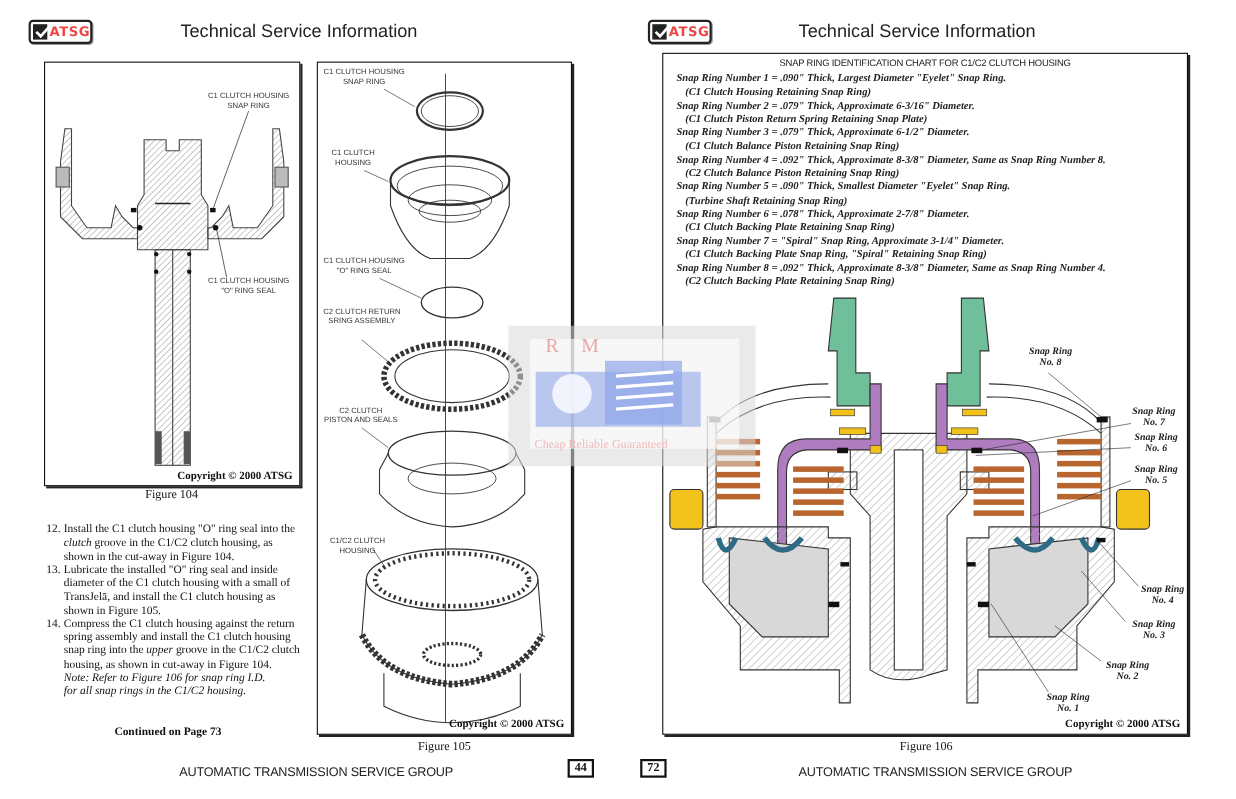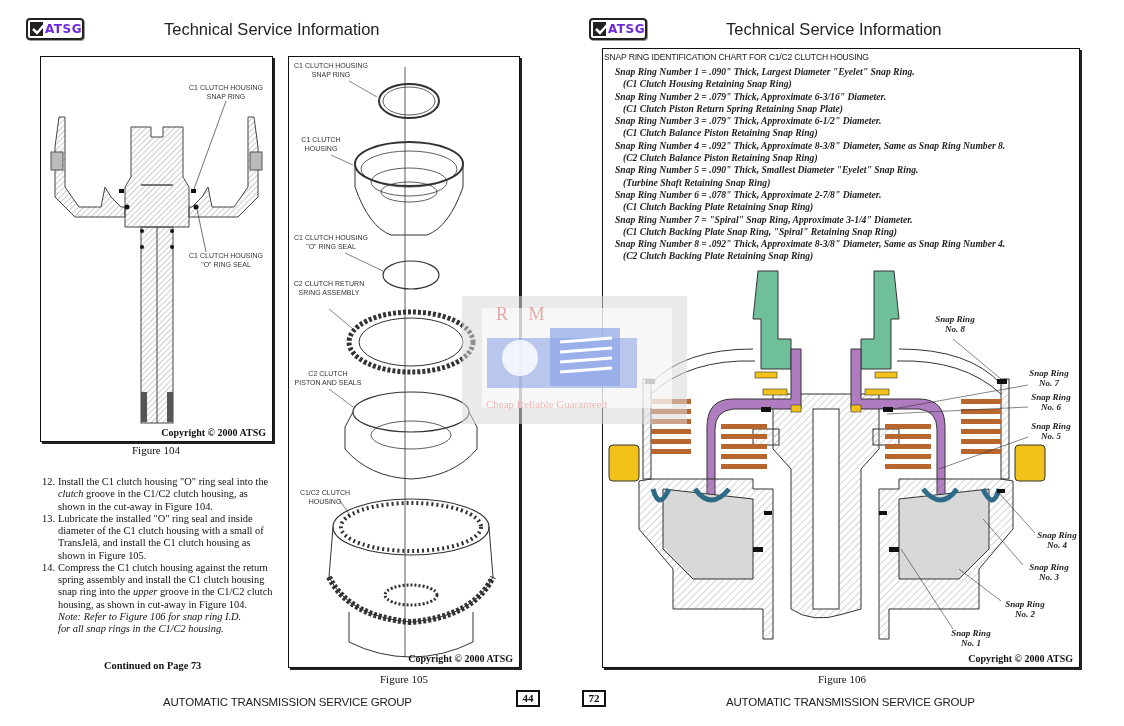--- a/index.html
+++ b/index.html
@@ -3,41 +3,41 @@
 <meta charset="utf-8">
 <style>
   * { box-sizing: border-box; margin: 0; padding: 0; }
   html, body { width: 1124px; height: 726px; background: #ffffff; overflow: hidden; }
   body { position: relative; font-family: "Liberation Serif", serif; color: #111; }
 
   .logo { position: absolute; width: 58px; height: 22px; border: 2px solid #222; border-radius: 4px;
           background: #fff; display: flex; align-items: center; padding-left: 2px; gap: 2px; box-shadow: 1px 1px 0 #999; }
   .logo .chk { width: 18px; height: 14px; background: #222; position: relative; }
   .logo .chk svg { position: absolute; left: 1px; top: 0px; }
-  .logo .txt { font-family: "DejaVu Sans", sans-serif; font-weight: bold; font-size: 12px; letter-spacing: 0.5px; color: #6d28d9; }
+  .logo .txt { font-family: "DejaVu Sans", sans-serif; font-weight: bold; font-size: 12px; letter-spacing: 0.5px; color: #ef4444; }
 
   .hdr-title { position: absolute; font-family: "Liberation Sans", sans-serif; font-size: 16.5px; color: #222; }
 
   .frame { position: absolute; border: 1.5px solid #111; background: #fff; box-shadow: 2px 2px 0 #222; }
   .copyright { position: absolute; right: 6px; bottom: 3px; font-family: "Liberation Serif", serif; font-weight: bold; font-size: 10px; }
   .fig-cap { position: absolute; font-family: "Liberation Serif", serif; font-size: 11px; }
 
   .lbl { position: absolute; font-family: "Liberation Sans", sans-serif; font-size: 7px; color: #333; text-align: center; line-height: 1.25; }
 
   .instructions { position: absolute; left: 42px; top: 476px; width: 232px; font-size: 10.4px; line-height: 1.18; }
   .step { position: relative; padding-left: 16px; text-indent: -16px; }
   .step .num { display: inline-block; width: 16px; text-indent: 0; }
   .note { padding-left: 16px; font-style: italic; font-weight: normal; }
   .continued { position: absolute; left: 104px; top: 660px; font-weight: bold; font-size: 10.4px; }
 
   .footer { position: absolute; top: 696px; font-family: "Liberation Sans", sans-serif; font-size: 11.5px; color: #222; letter-spacing: -0.2px; }
   .pnum { position: absolute; top: 690px; width: 24px; height: 17px; border: 2px solid #111; font-family: "Liberation Serif", serif;
           font-weight: bold; font-size: 11px; text-align: center; line-height: 13px; }
 
-  .chart-title { position: absolute; left: 604px; top: 52px; width: 474px; text-align: left; font-family: "Liberation Sans", sans-serif; font-size: 8.6px; color: #222; letter-spacing: -0.2px; }
+  .chart-title { position: absolute; left: 604px; top: 52px; width: 474px; text-align: center; font-family: "Liberation Sans", sans-serif; font-size: 8.6px; color: #222; letter-spacing: -0.2px; }
   .chart-list { position: absolute; left: 615px; top: 66px; width: 462px; font-style: italic; font-weight: bold; font-size: 9.6px; line-height: 12.3px; color: #222; }
   .chart-list .sub { padding-left: 8px; }
 
   .srl { position: absolute; font-family: "Liberation Serif", serif; font-style: italic; font-weight: bold; font-size: 9px; text-align: center; line-height: 1.15; color: #222; }
 
   .wm { position: absolute; left: 462px; top: 296px; width: 225px; height: 128px; }
 </style>
 </head>
 <body>
 

